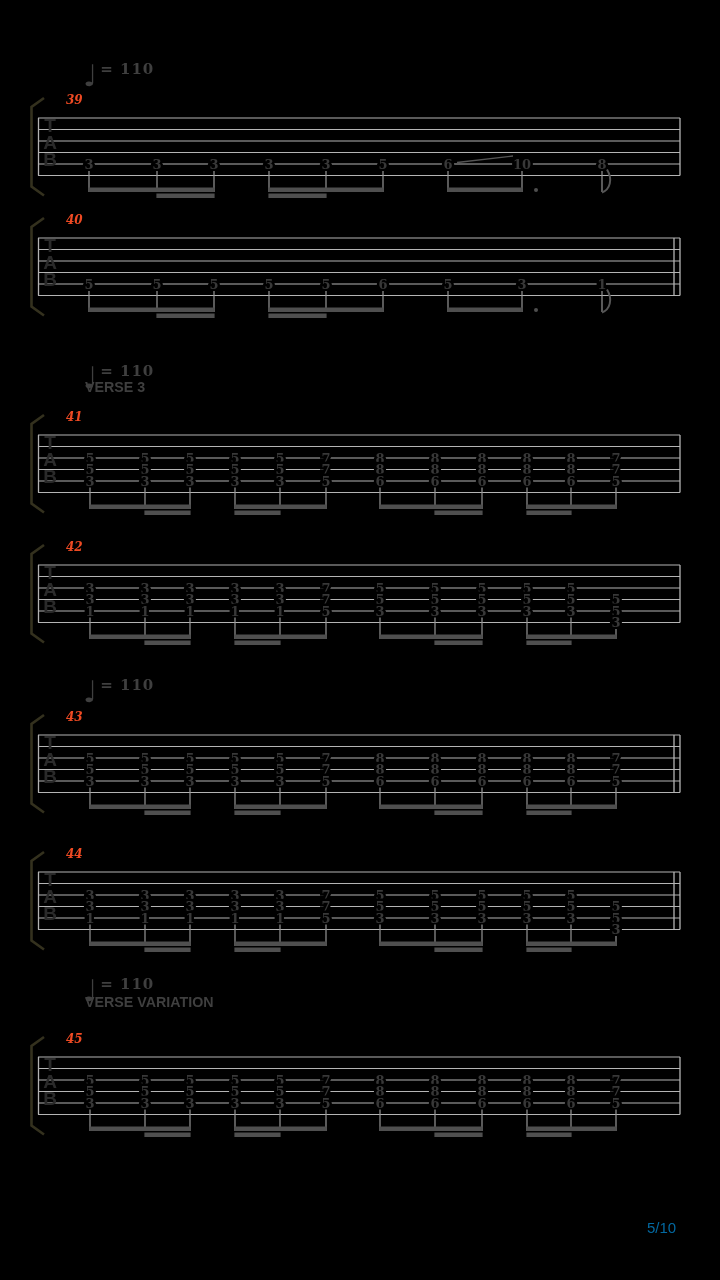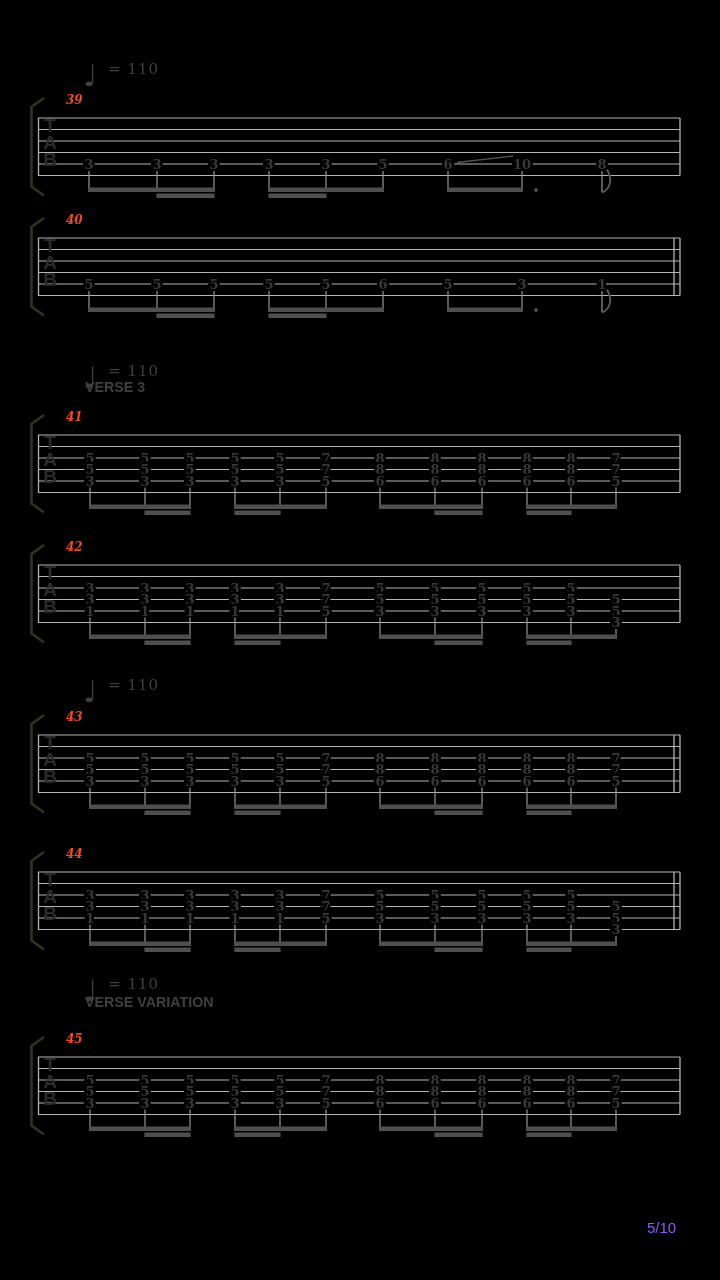--- a/index.html
+++ b/index.html
@@ -4,35 +4,35 @@
 <style>
   html,body{margin:0;padding:0;background:#000;}
   body{width:720px;height:1280px;position:relative;overflow:hidden;
        font-family:"Liberation Sans",sans-serif;}
   .page{position:absolute;inset:0;background:#000;}
   #score{position:absolute;left:0;top:0;}
 
   .tempo{position:absolute;display:flex;align-items:flex-start;color:#3f3f3f;}
   .qnote{font-family:"DejaVu Sans",sans-serif;font-size:30px;line-height:30px;
          margin-top:5px;margin-right:3px;}
-  .tempo-text{font-family:"DejaVu Serif",serif;font-weight:normal;font-size:15px;
-              margin-top:4px;letter-spacing:1px;margin-left:8px;}
+  .tempo-text{font-family:"DejaVu Serif",serif;font-weight:bold;font-size:15px;
+              margin-top:4px;letter-spacing:1px;}
   .t1{left:83px;top:56px;}
   .t2{left:83px;top:358px;}
   .t3{left:83px;top:672px;}
   .t4{left:83px;top:971px;}
 
   .section-label{position:absolute;font-family:"Liberation Sans",sans-serif;
                  font-weight:bold;font-size:15px;color:#3f3f3f;
                  transform:scaleX(.95);transform-origin:0 0;white-space:nowrap;}
   .l1{left:85px;top:378px;}
   .l2{left:85px;top:993px;}
 
   .page-indicator{position:absolute;left:647px;top:1219px;font-size:15px;
-                  color:#8b5cf6;}
+                  color:#0369a1;}
 
   
   .sline{stroke:#b4b4b4;stroke-width:1;}
   .barline{stroke:#b4b4b4;stroke-width:1.3;}
   .stem{stroke:#969696;stroke-width:1.2;}
   .beam{fill:#4f4f4f;}
   .fret{font-family:"DejaVu Serif",serif;font-weight:bold;font-size:13px;
         fill:#383838;text-anchor:middle;paint-order:stroke;stroke:#000;
         stroke-width:5px;}
   .clef{font-family:"Liberation Sans",sans-serif;font-weight:bold;font-size:19px;

